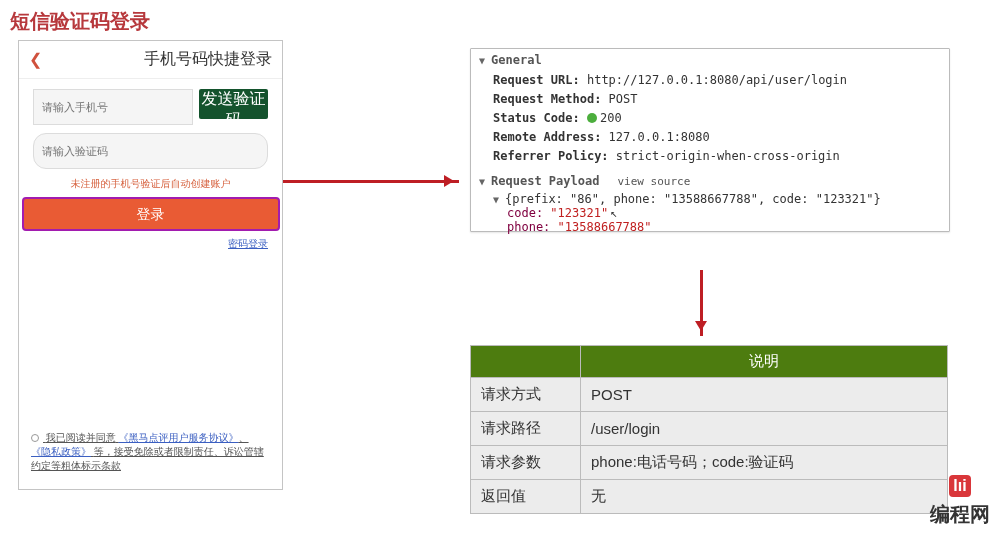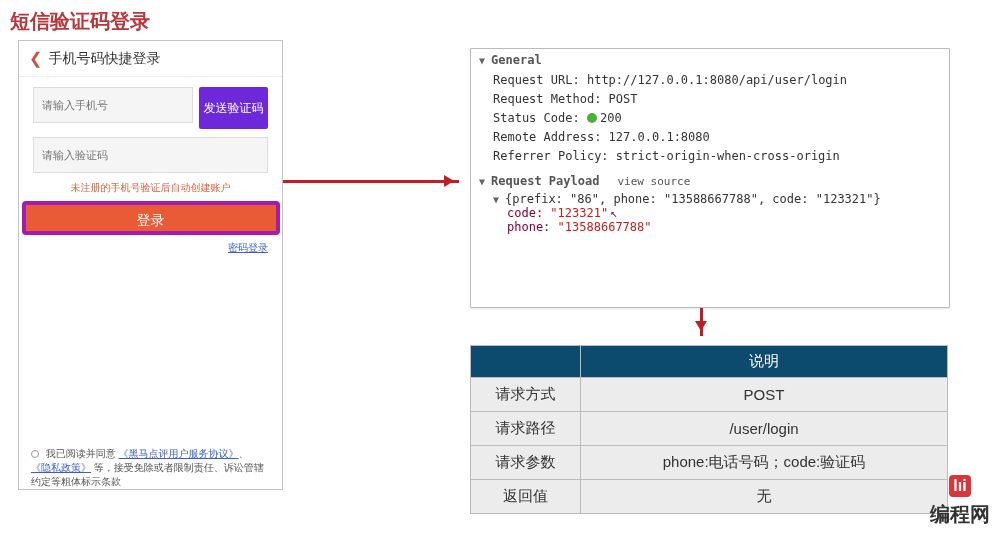--- a/index.html
+++ b/index.html
@@ -3,54 +3,54 @@
   <meta charset="utf-8">
   <style>
     * { margin: 0; padding: 0; box-sizing: border-box; }
     body { font-family: "Microsoft YaHei", Arial, sans-serif; width: 1000px; height: 536px; background: #fff; position: relative; overflow: hidden; }
     .page-title { color: #b7383c; font-size: 20px; font-weight: bold; padding: 8px 10px; }
 
     
     .phone-panel { position: absolute; left: 18px; top: 40px; width: 265px; height: 450px; border: 1px solid #c4c4c4; background: #fff; }
     .phone-header { display: flex; align-items: center; padding: 8px 10px; border-bottom: 1px solid #eee; }
     .back { color: #d0513d; font-size: 16px; margin-right: 6px; }
-    .phone-header .title { flex: 1; text-align: left; font-size: 14px; color: #333; }
+    .phone-header .title { flex: 1; text-align: right; font-size: 16px; color: #333; }
     .form { padding: 10px 14px 0; }
     .row { display: flex; gap: 6px; margin-bottom: 8px; }
     .text-input { flex: 1; height: 36px; border: 1px solid #dcdcdc; background: #f5f5f5; font-size: 11px; color: #aaa; padding: 0 8px; }
-    .send-btn { width: 78px; height: 42px; background: #6d28d9; color: #fff; border: none; font-size: 12px; border-radius: 2px; }
-    .text-input.full { width: 100%; }
+    .send-btn { width: 78px; height: 30px; background: #14532d; color: #fff; border: none; font-size: 16px; border-radius: 2px; }
+    .text-input.full { width: 100%; border-radius: 13px; }
     .hint { font-size: 10px; color: #d6613e; text-align: center; margin: 4px 0 6px; }
-    .login-btn { display: block; margin: 0 auto; width: 258px; height: 34px; background: #e95b34; color: #fff; font-size: 14px; border: 4px solid #a21caf; border-radius: 4px; text-align: center; line-height: 30px; }
+    .login-btn { display: block; margin: 0 auto; width: 258px; height: 34px; background: #e95b34; color: #fff; font-size: 14px; border: 2px solid #a21caf; border-radius: 4px; text-align: center; line-height: 30px; }
     .pwd-login { text-align: right; font-size: 10px; padding: 6px 14px; }
     .pwd-login span { color: #3b5fc1; text-decoration: underline; }
-    .agree { position: absolute; bottom: 0; left: 12px; right: 12px; font-size: 10px; color: #555; line-height: 14px; }
+    .agree { position: absolute; bottom: 16px; left: 12px; right: 12px; font-size: 10px; color: #555; line-height: 14px; text-decoration: underline; }
     .agree .lk { color: #3b5fc1; text-decoration: underline; }
     .agree .radio { display:inline-block; width:8px; height:8px; border:1px solid #999; border-radius:50%; margin-right:4px; vertical-align:middle;}
 
     
-    .dev-panel { position: absolute; left: 470px; top: 48px; width: 480px; height: 260px; border: 1px solid #bbb; background: #fff; font-family: Consolas, monospace; font-size: 12px; color: #333; padding: 4px 8px; border-radius: 1px; box-shadow: 0 1px 2px rgba(0,0,0,.1);}
+    .dev-panel { position: absolute; left: 470px; top: 48px; width: 480px; height: 184px; border: 1px solid #bbb; background: #fff; font-family: Consolas, monospace; font-size: 12px; color: #333; padding: 4px 8px; border-radius: 1px; box-shadow: 0 1px 2px rgba(0,0,0,.1);}
     .sect-head { font-weight: bold; color: #555; margin-bottom: 4px; }
     .sect-head::before { content: "▼ "; font-size: 10px; color: #666; }
     .kv { padding-left: 14px; line-height: 19px; }
-    .kv b { font-weight: normal; text-align: right; }
+    .kv b { font-weight: bold; text-align: right; }
     .status-dot { display:inline-block; width:10px; height:10px; border-radius:50%; background:#4cae3d; vertical-align:middle; margin:0 3px 1px 0;}
     .payload-head { margin-top: 8px; }
     .payload-head .vs { font-weight: normal; color: #555; margin-left: 18px; font-size: 11px; }
     .obj { padding-left: 14px; }
     .obj::before { content: "▼ "; font-size: 10px; color: #666; }
     .prop { padding-left: 28px; }
     .pk { color: #800040; }
     .pv { color: #c02020; }
     .cursor { display:inline-block; margin-left:2px; }
 
     
     .spec-table { position: absolute; left: 470px; top: 345px; width: 478px; border-collapse: collapse; font-size: 15px; }
-    .spec-table th { background: #0c4a6e; color: #fff; padding: 6px; border: 1px solid #bbb; font-weight: normal; }
-    .spec-table td { border: 1px solid #bbb; padding: 7px 10px; text-align: center; background: #ececec; color: #333; }
+    .spec-table th { background: #4d7c0f; color: #fff; padding: 6px; border: 1px solid #bbb; font-weight: normal; }
+    .spec-table td { border: 1px solid #bbb; padding: 7px 10px; text-align: left; background: #ececec; color: #333; }
     .spec-table td.label { width: 110px; }
 
     
     .arrow-h { position:absolute; background:#be1e24; height:3px; }
     .arrow-h::after { content:""; position:absolute; right:-1px; top:-5px; border:6px solid transparent; border-left:10px solid #be1e24; }
     .arrow-v { position:absolute; background:#be1e24; width:3px; }
     .arrow-v::after { content:""; position:absolute; left:-5px; bottom:-1px; border:6px solid transparent; border-top:10px solid #be1e24; }
 
     
     .logo { position:absolute; right:10px; bottom:8px; font-size:20px; color:#333; font-weight:bold; display:flex; align-items:center; gap:4px;flex-direction:column;}

